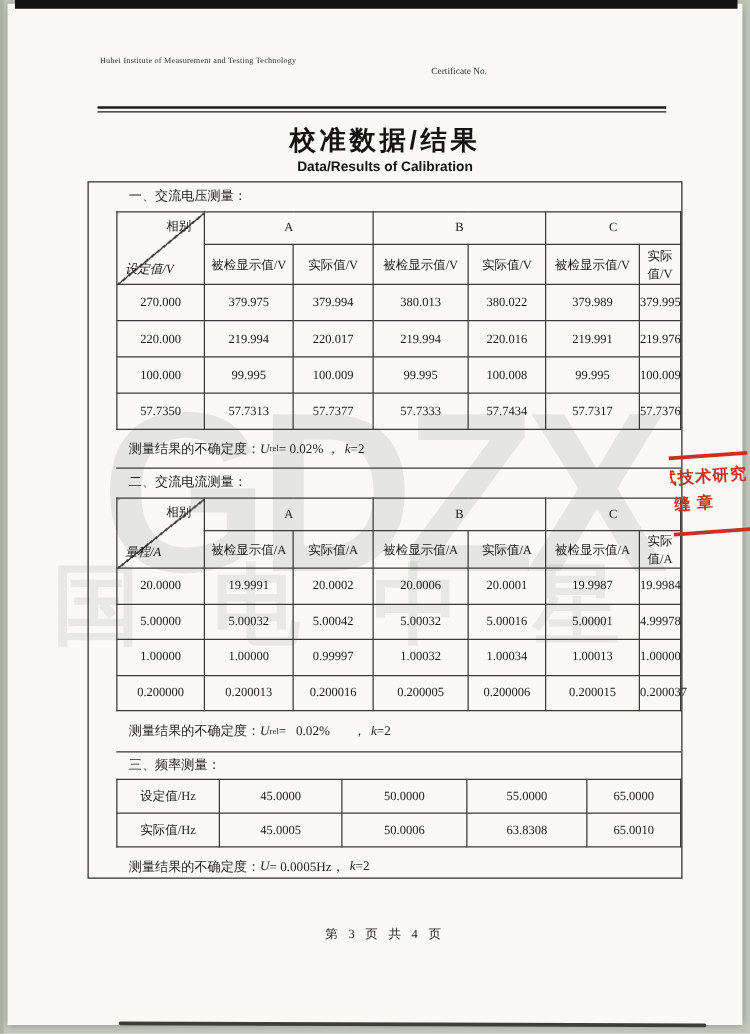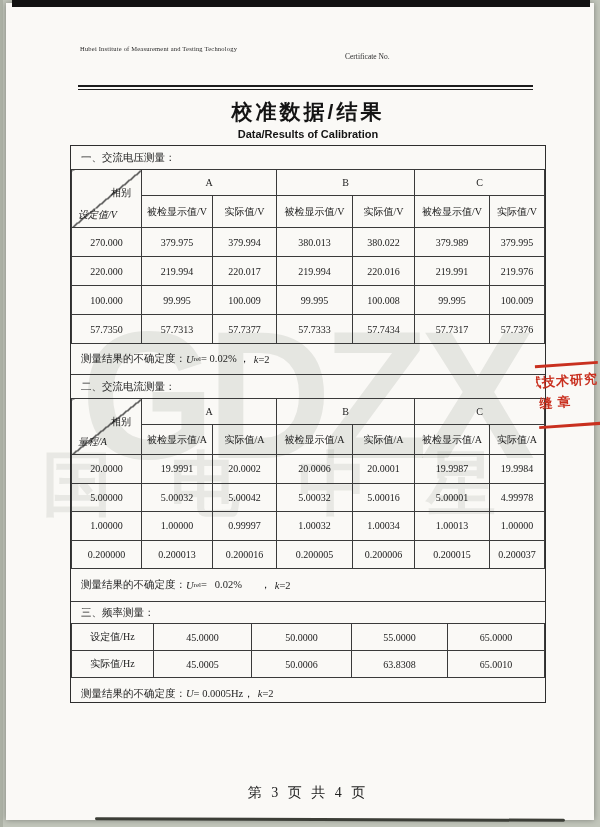--- a/index.html
+++ b/index.html
@@ -28,50 +28,50 @@
   .cert-no { border-bottom:1px solid #222; padding:0 3px; font-size:11px; }
   .cert-en { font-size:7.5px; margin-top:2px; color:#2a2a2a; }
   .rule { left:78px; top:85px; width:455px; height:2px; border-top:2.5px solid #1c1c1c; border-bottom:1.5px solid #1c1c1c; }
 
   .title-cn { left:70px; top:98px; width:476px; text-align:center; font-size:21px; font-weight:bold; letter-spacing:3px;
               font-family:"Liberation Sans","DejaVu Sans",sans-serif; color:#141414; }
   .title-en { left:70px; top:128px; width:476px; text-align:center; font-size:11px; font-weight:bold;
               font-family:"Liberation Sans","DejaVu Sans",sans-serif; color:#141414; }
 
   
-  .box { left:70px; top:145px; width:476px; height:558px; border:1.5px solid #2e2e2e; box-sizing:border-box; background:transparent; }
+  .box { left:70px; top:145px; width:476px; height:558px; border:1.5px solid #2e2e2e; box-sizing:border-box; background:transparent;padding-left:22px; }
   .section-label { height:23px; line-height:23px; padding-left:10px; font-size:10.5px; color:#1c1c1c; }
   .label-3 { height:21px; line-height:21px; }
 
   table { width:100%; border-collapse:collapse; table-layout:fixed; }
   th, td { border:1px solid #3a3a3a; text-align:center; padding:0; font-weight:normal; color:#1b1b1b; }
   .t-main th { font-size:10px; }
   .t-main td { font-size:10px; }
   tr.phase-row { height:26px; }
   tr.sub-row { height:30px; } .t1 tr.sub-row { height:32px; }
   .t1 tbody tr { height:29px; } .t2 tbody tr { height:28.5px; }
   .t3 tbody tr { height:27px; } .t3 td { font-size:10px; }
   .phase { font-size:11px; }
   .subh { font-size:9.5px; }
 
   .corner { position:relative;
     background:linear-gradient(to bottom right, transparent calc(50% - .7px), #3a3a3a calc(50% - .7px), #3a3a3a calc(50% + .7px), transparent calc(50% + .7px));
   }
-  .corner-top { position:absolute; top:16px; right:10px; font-size:10px; }
+  .corner-top { position:absolute; top:4px; right:10px; font-size:10px; }
   .corner-bottom { position:absolute; bottom:5px; left:6px; font-size:10px;font-style:italic; }
 
   .note { display:flex; align-items:center; padding-left:10px; font-size:10.5px; white-space:pre; }
   .note-1 { height:30px; border-bottom:1px solid #3a3a3a; }
   .note-2 { height:32px; border-bottom:1px solid #3a3a3a; }
   .note-3 { height:31px; }
   .note i { font-style:italic; }
   .note sub { font-size:7px; }
   .note .kpart { margin-left:4px; }
 
-  .footer { left:70px; top:784px; width:476px; text-align:center; font-size:14px; letter-spacing:3px; color:#222; }
+  .footer { left:70px; top:740px; width:476px; text-align:center; font-size:10px; letter-spacing:3px; color:#222; }
 
   
   .stamp { left:537px; top:363px; width:63px; height:58px; overflow:hidden;
     transform:rotate(-4deg); color:#c9301f;
     border-top:3px solid #c9301f; border-bottom:3px solid #c9301f; }
   .stamp-l1 { margin:6px 0 0 -8px; width:90px; font-size:13px; font-weight:bold; letter-spacing:1px; white-space:nowrap; }
   .stamp-l2 { margin:3px 0 0 2px; font-size:13px; font-weight:bold; letter-spacing:5px; white-space:nowrap; }
 
   
   .wm { pointer-events:none; }

